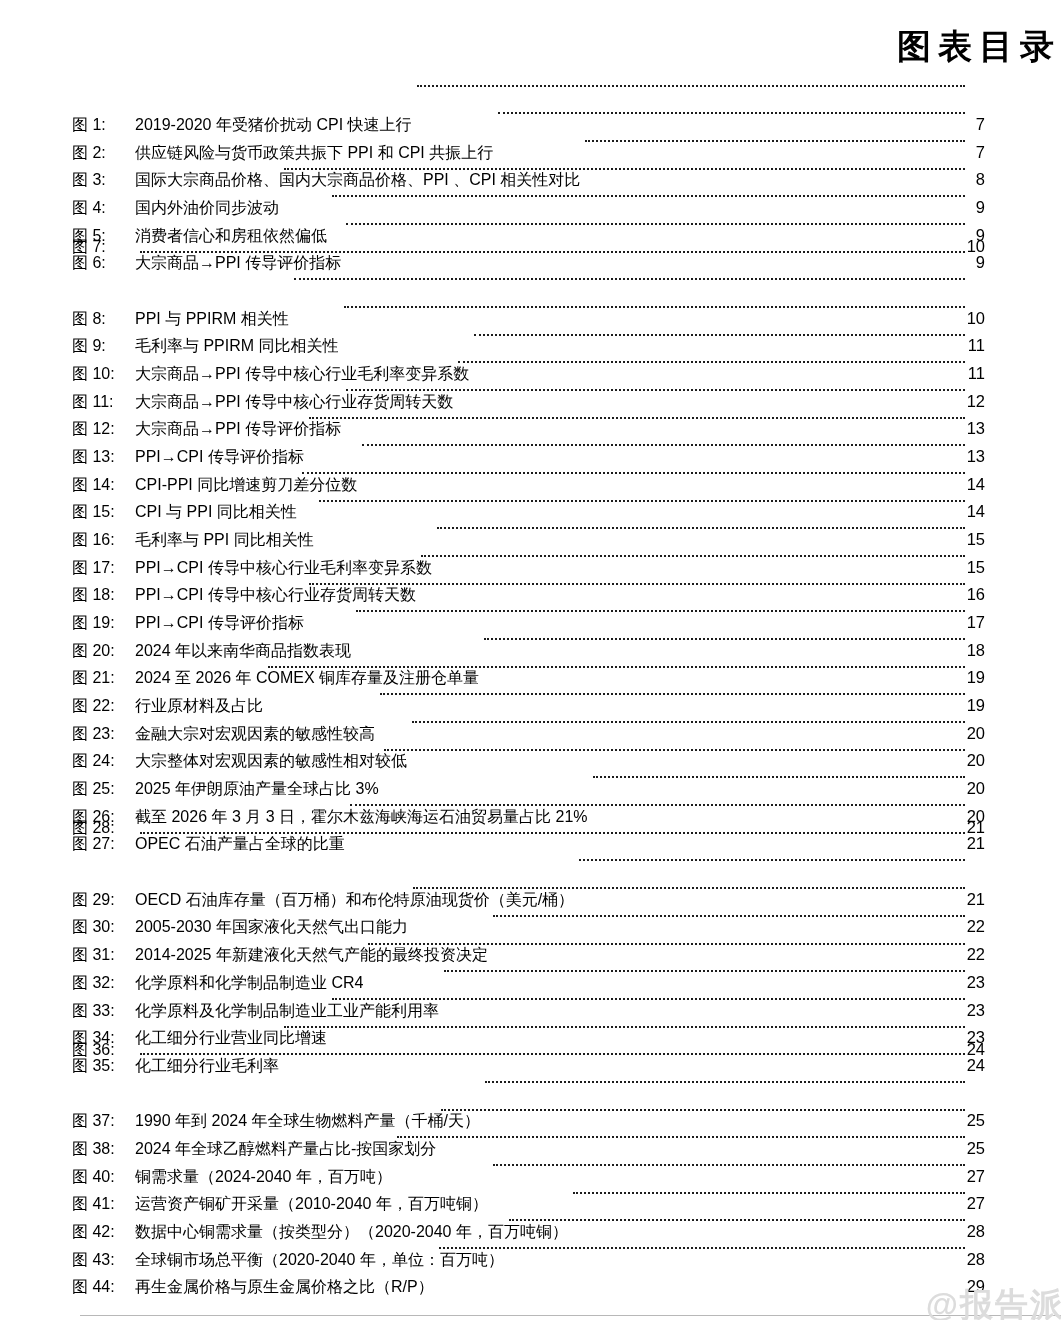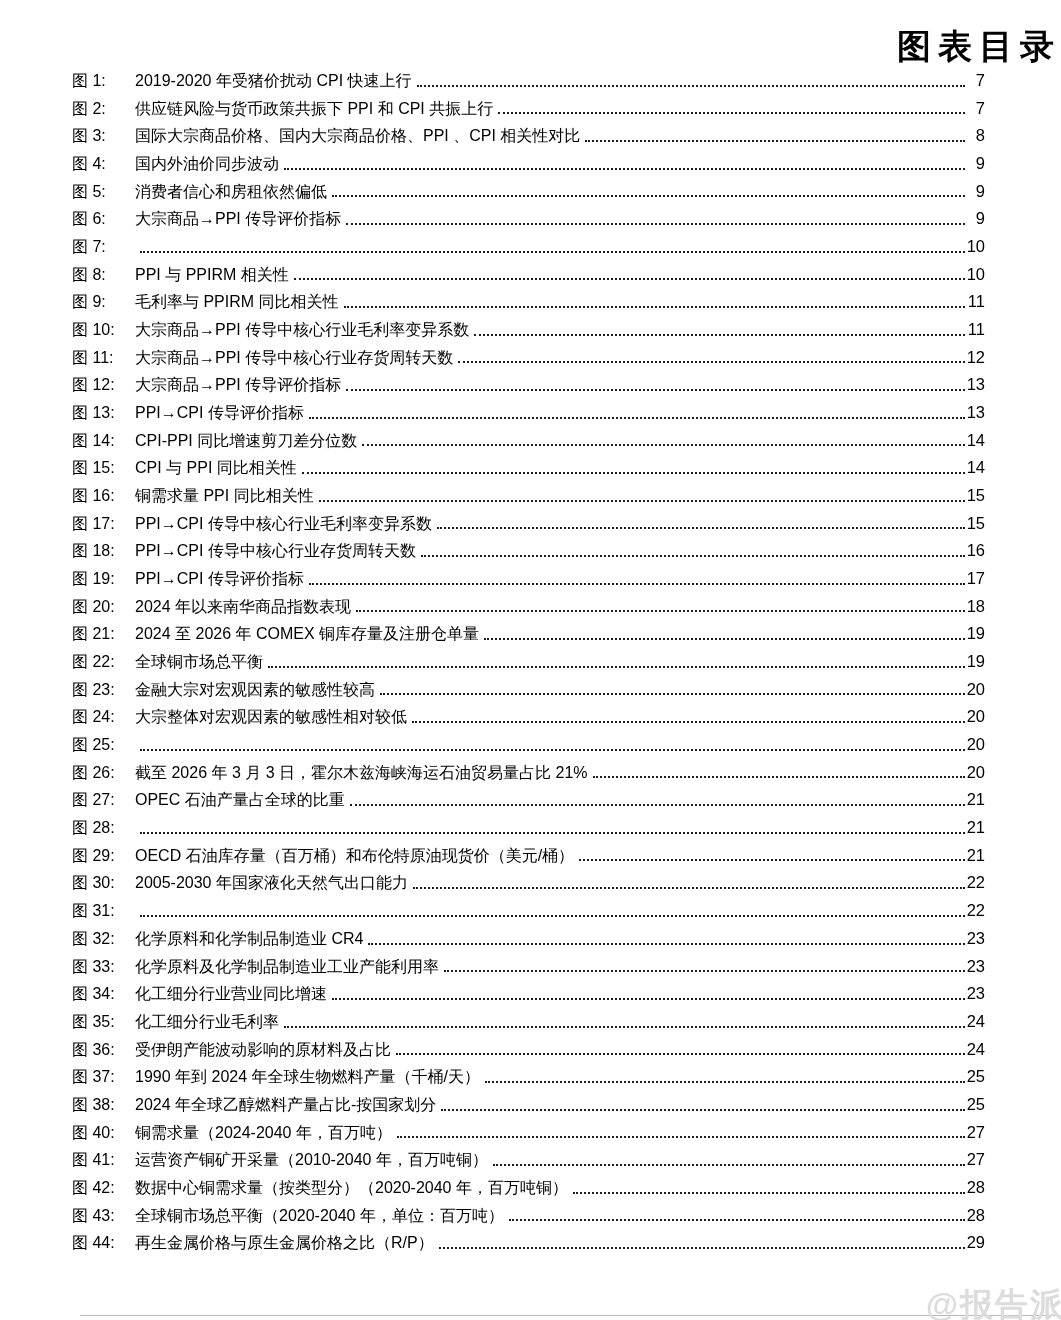--- a/index.html
+++ b/index.html
@@ -36,20 +36,21 @@
     height: 27.68px;
     line-height: 27.68px;
     font-size: 16px;
     white-space: nowrap;
   }
   .fig-label {
     flex: 0 0 63px;
   }
   .fig-title {
     flex: 0 0 auto;
+    margin-top: 44px;
   }
   .leader {
     flex: 1 1 auto;
     align-self: stretch;
     position: relative;
     min-width: 12px;
   }
   .leader::after {
     content: "";
     position: absolute;
@@ -187,21 +188,21 @@
 
   <div class="toc-row">
     <span class="fig-label">图 15:</span>
     <span class="fig-title">CPI 与 PPI 同比相关性</span>
     <span class="leader"></span>
     <span class="fig-page">14</span>
   </div>
 
   <div class="toc-row">
     <span class="fig-label">图 16:</span>
-    <span class="fig-title">铜需求量 PPI 同比相关性</span>
+    <span class="fig-title">毛利率与 PPI 同比相关性</span>
     <span class="leader"></span>
     <span class="fig-page">15</span>
   </div>
 
   <div class="toc-row">
     <span class="fig-label">图 17:</span>
     <span class="fig-title">PPI→CPI 传导中核心行业毛利率变异系数</span>
     <span class="leader"></span>
     <span class="fig-page">15</span>
   </div>
@@ -229,41 +230,42 @@
 
   <div class="toc-row">
     <span class="fig-label">图 21:</span>
     <span class="fig-title">2024 至 2026 年 COMEX 铜库存量及注册仓单量</span>
     <span class="leader"></span>
     <span class="fig-page">19</span>
   </div>
 
   <div class="toc-row">
     <span class="fig-label">图 22:</span>
-    <span class="fig-title">全球铜市场总平衡</span>
+    <span class="fig-title">行业原材料及占比</span>
     <span class="leader"></span>
     <span class="fig-page">19</span>
   </div>
 
   <div class="toc-row">
     <span class="fig-label">图 23:</span>
     <span class="fig-title">金融大宗对宏观因素的敏感性较高</span>
     <span class="leader"></span>
     <span class="fig-page">20</span>
   </div>
 
   <div class="toc-row">
     <span class="fig-label">图 24:</span>
     <span class="fig-title">大宗整体对宏观因素的敏感性相对较低</span>
     <span class="leader"></span>
     <span class="fig-page">20</span>
   </div>
 
   <div class="toc-row">
     <span class="fig-label">图 25:</span>
+    <span class="fig-title">2025 年伊朗原油产量全球占比 3%</span>
     <span class="leader"></span>
     <span class="fig-page">20</span>
   </div>
 
   <div class="toc-row">
     <span class="fig-label">图 26:</span>
     <span class="fig-title">截至 2026 年 3 月 3 日，霍尔木兹海峡海运石油贸易量占比 21%</span>
     <span class="leader"></span>
     <span class="fig-page">20</span>
   </div>
@@ -290,20 +292,21 @@
 
   <div class="toc-row">
     <span class="fig-label">图 30:</span>
     <span class="fig-title">2005-2030 年国家液化天然气出口能力</span>
     <span class="leader"></span>
     <span class="fig-page">22</span>
   </div>
 
   <div class="toc-row">
     <span class="fig-label">图 31:</span>
+    <span class="fig-title">2014-2025 年新建液化天然气产能的最终投资决定</span>
     <span class="leader"></span>
     <span class="fig-page">22</span>
   </div>
 
   <div class="toc-row">
     <span class="fig-label">图 32:</span>
     <span class="fig-title">化学原料和化学制品制造业 CR4</span>
     <span class="leader"></span>
     <span class="fig-page">23</span>
   </div>
@@ -324,21 +327,20 @@
 
   <div class="toc-row">
     <span class="fig-label">图 35:</span>
     <span class="fig-title">化工细分行业毛利率</span>
     <span class="leader"></span>
     <span class="fig-page">24</span>
   </div>
 
   <div class="toc-row">
     <span class="fig-label">图 36:</span>
-    <span class="fig-title">受伊朗产能波动影响的原材料及占比</span>
     <span class="leader"></span>
     <span class="fig-page">24</span>
   </div>
 
   <div class="toc-row">
     <span class="fig-label">图 37:</span>
     <span class="fig-title">1990 年到 2024 年全球生物燃料产量（千桶/天）</span>
     <span class="leader"></span>
     <span class="fig-page">25</span>
   </div>

